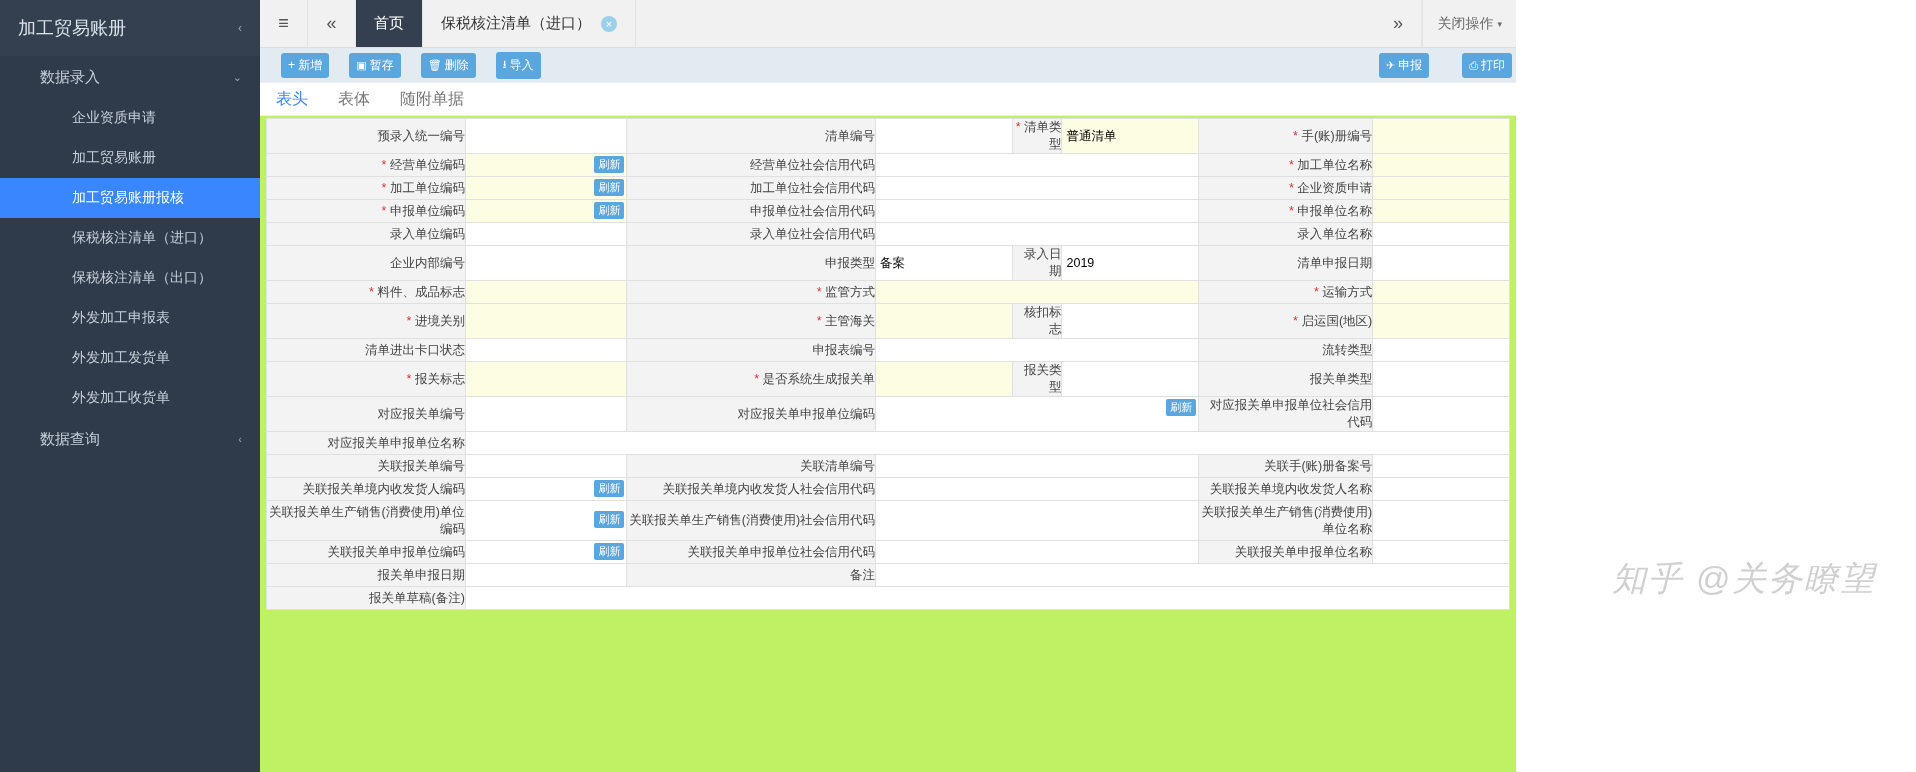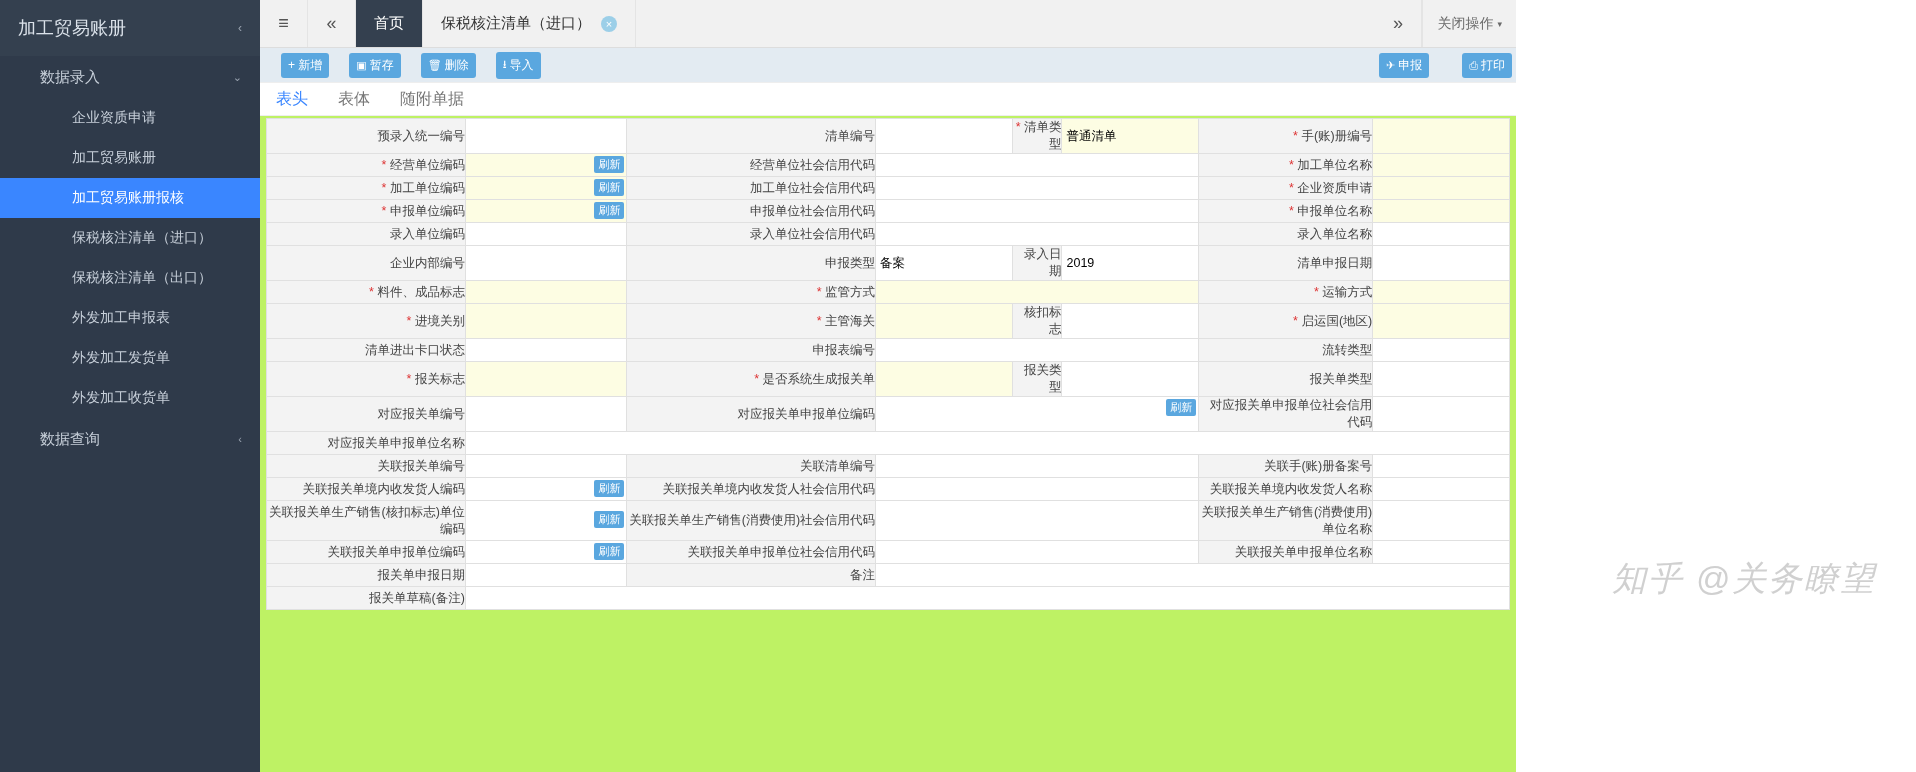--- a/index.html
+++ b/index.html
@@ -286,21 +286,21 @@
         <tr>
           <td class="lbl">关联报关单境内收发货人编码</td>
           <td class="val"><input style=""><span class="refresh-tag">刷新</span></td>
           <td class="lbl">关联报关单境内收发货人社会信用代码</td>
           <td class="val" colspan="3"><input style=""></td>
           <td class="lbl">关联报关单境内收发货人名称</td>
           <td class="val"><input style=""></td>
         </tr>
 
         <tr style="height:40px;">
-          <td class="lbl">关联报关单生产销售(核扣标志)单位编码</td>
+          <td class="lbl">关联报关单生产销售(消费使用)单位编码</td>
           <td class="val"><input style=""><span class="refresh-tag" style="top:10px;">刷新</span></td>
           <td class="lbl">关联报关单生产销售(消费使用)社会信用代码</td>
           <td class="val" colspan="3"><input style=""></td>
           <td class="lbl">关联报关单生产销售(消费使用)单位名称</td>
           <td class="val"><input style=""></td>
         </tr>
 
         <tr>
           <td class="lbl">关联报关单申报单位编码</td>
           <td class="val"><input style=""><span class="refresh-tag">刷新</span></td>

